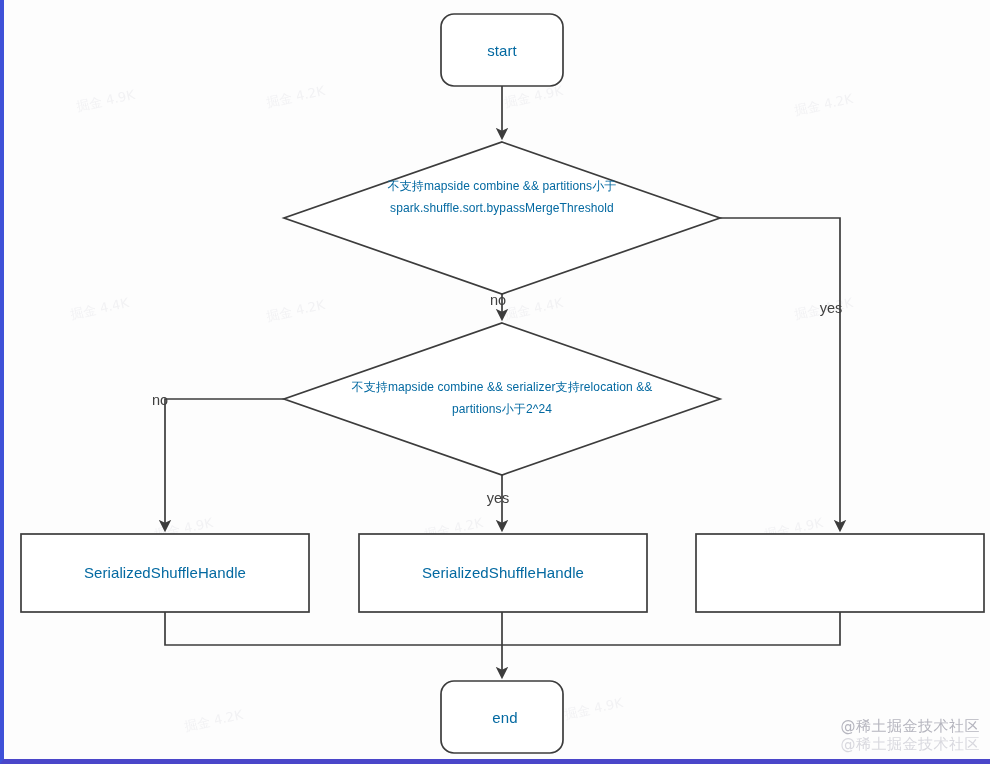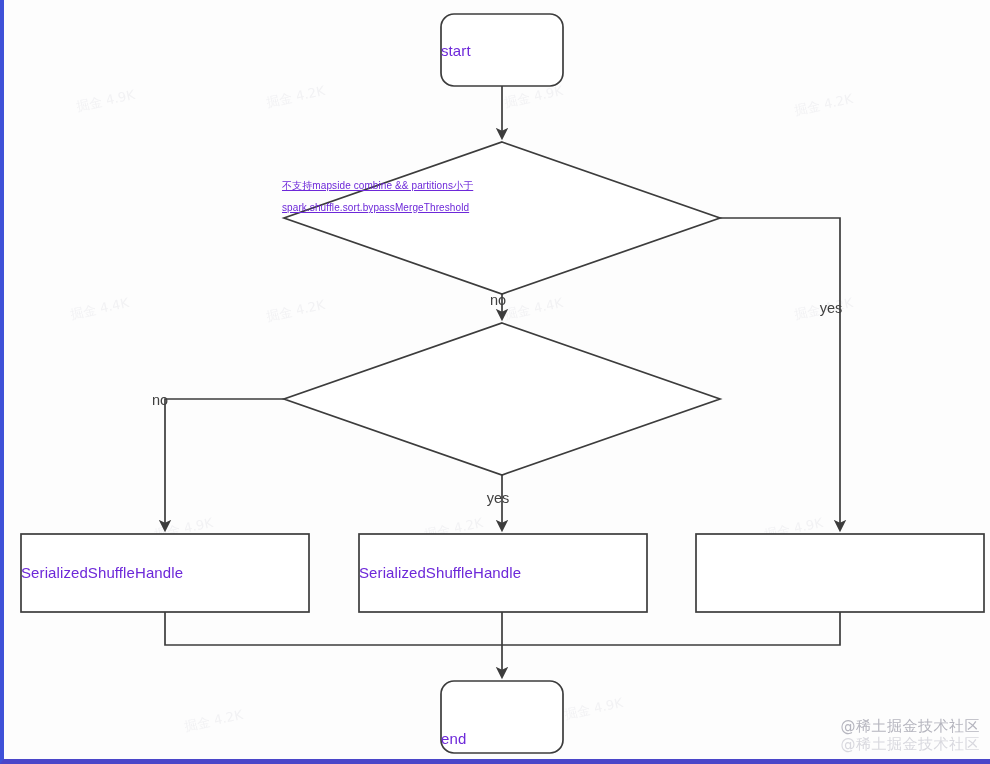--- a/index.html
+++ b/index.html
@@ -22,38 +22,38 @@
   }
   #diagram-svg {
     position: absolute;
     left: 0;
     top: 0;
     width: 990px;
     height: 764px;
   }
   .node-label {
     position: absolute;
-    color: #6d28d9;
+    text-align: center;
+    color: #0369a1;
     font-size: 15px;
     line-height: 21px;
     letter-spacing: 0.1px;
     pointer-events: none;
     white-space: pre-line;
   }
   .edge-label {
     position: absolute;
     color: #404040;
     font-size: 14.5px;
     line-height: 17px;
     text-align: center;
   }
   .decision-label {
-    font-size: 10px;
+    font-size: 12px;
     line-height: 22px;
-    text-decoration: underline;
   }
   #watermark-main {
     position: absolute;
     right: 10px;
     bottom: 23px;
     font-size: 15px;
     color: #a9a9b4;
     opacity: 0.85;
     letter-spacing: 0.5px;
     font-family: "DejaVu Sans", sans-serif;
@@ -136,27 +136,29 @@
 
       <path d="M 498 612 L 498 677" marker-end="url(#arrow)"></path>
     </g>
   </svg>
 
   <div class="node-label" style="left:437px; top:40px; width:122px;">start</div>
 
   <div class="node-label decision-label" style="left:278px; top:175px; width:440px;">不支持mapside combine &amp;&amp;  partitions小于
 spark.shuffle.sort.bypassMergeThreshold</div>
 
+  <div class="node-label decision-label" style="left:278px; top:376px; width:440px;">不支持mapside combine &amp;&amp;  serializer支持relocation &amp;&amp;
+partitions小于2^24</div>
 
   <div class="node-label" style="left:17px; top:562px; width:288px;">SerializedShuffleHandle</div>
 
   <div class="node-label" style="left:355px; top:562px; width:288px;">SerializedShuffleHandle</div>
 
 
-  <div class="node-label" style="left:437px; top:707px; width:128px;margin-top:21px;">end</div>
+  <div class="node-label" style="left:437px; top:707px; width:128px;">end</div>
 
   <div class="edge-label" style="left:474px; top:292px; width:40px;">no</div>
 
   <div class="edge-label" style="left:807px; top:300px; width:40px;">yes</div>
 
   <div class="edge-label" style="left:136px; top:392px; width:40px;">no</div>
 
   <div class="edge-label" style="left:474px; top:490px; width:40px;">yes</div>
 
   <div id="watermark-main">@稀土掘金技术社区</div>

